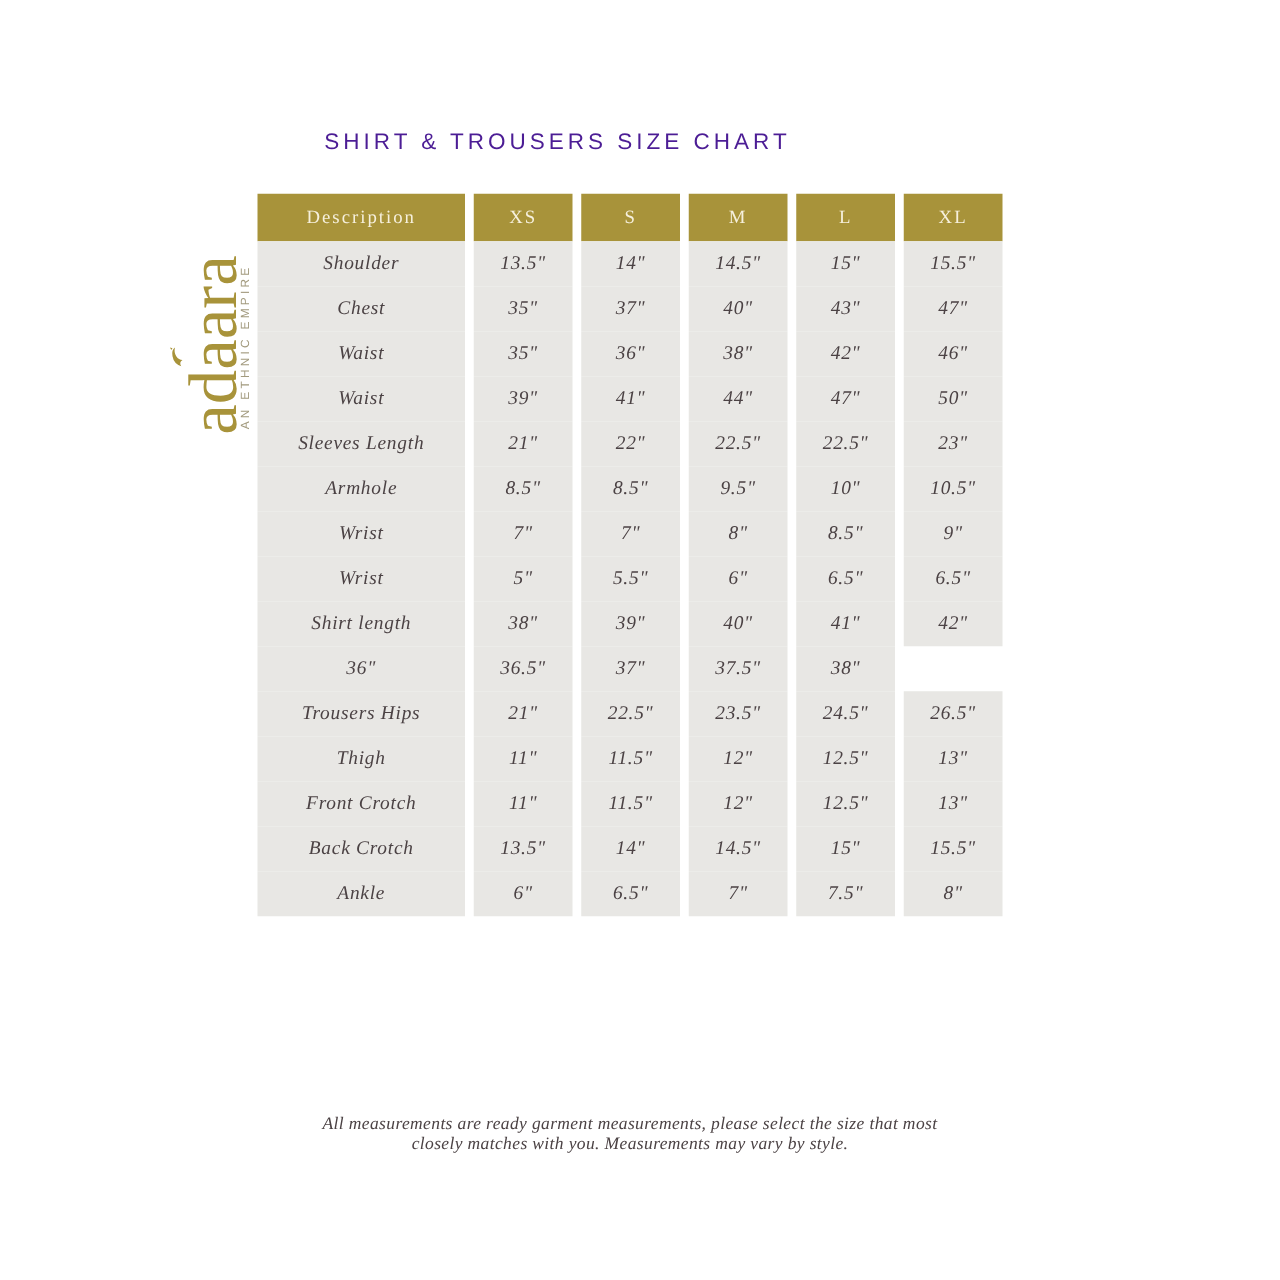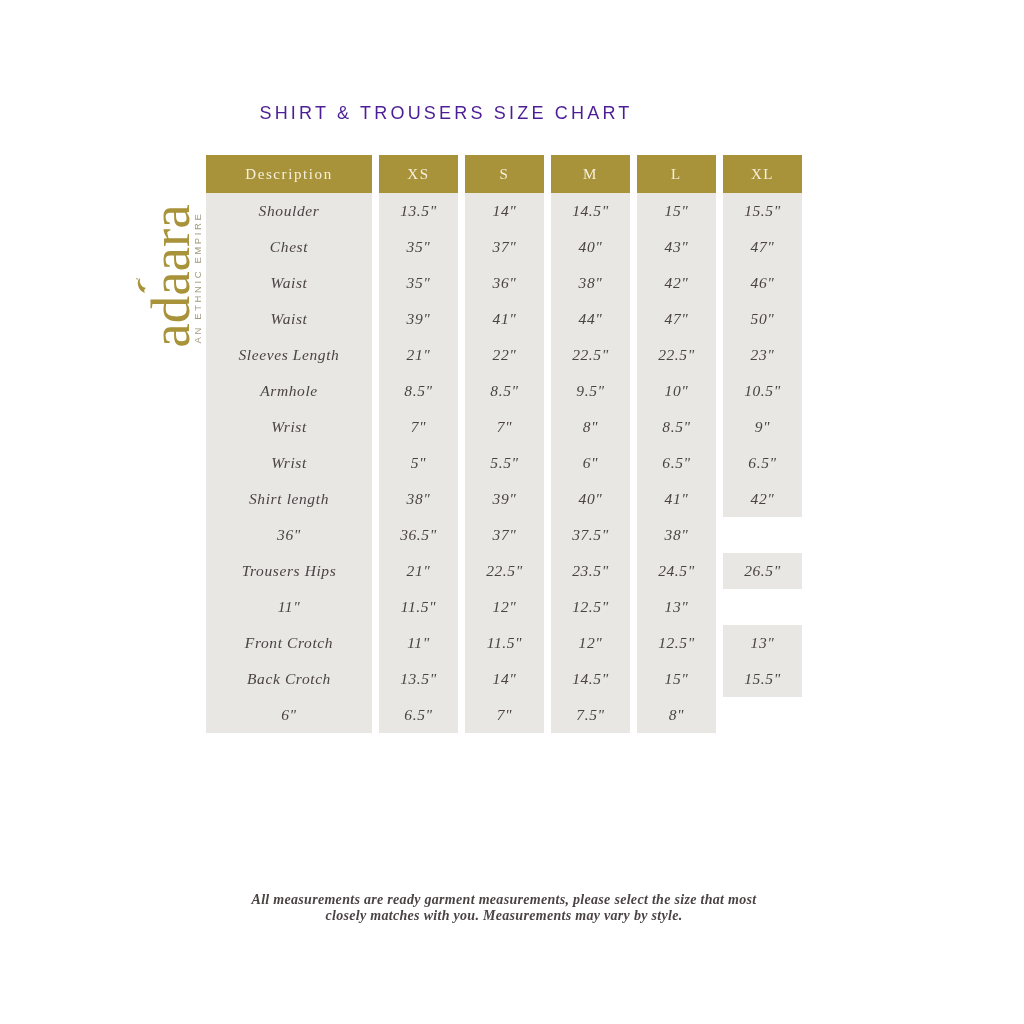--- a/index.html
+++ b/index.html
@@ -106,21 +106,21 @@
   }
 
   
   .footer {
     position: absolute;
     left: 206px;
     top: 892px;
     width: 596px;
     text-align: center;
     font-style: italic;
-    font-weight: bold;
+    font-weight: normal;
     font-size: 14px;
     line-height: 1.14;
     letter-spacing: 0.3px;
     color: #4b4244;
   }
 </style>
 </head>
 <body>
 
 <div class="page">
@@ -239,20 +239,21 @@
   <div class="t-row body-row">
     <div class="cell">Trousers Hips</div>
     <div class="cell">21"</div>
     <div class="cell">22.5"</div>
     <div class="cell">23.5"</div>
     <div class="cell">24.5"</div>
     <div class="cell">26.5"</div>
   </div>
 
   <div class="t-row body-row">
+    <div class="cell">Thigh</div>
     <div class="cell">11"</div>
     <div class="cell">11.5"</div>
     <div class="cell">12"</div>
     <div class="cell">12.5"</div>
     <div class="cell">13"</div>
   </div>
 
   <div class="t-row body-row">
     <div class="cell">Front Crotch</div>
     <div class="cell">11"</div>
@@ -265,20 +266,21 @@
   <div class="t-row body-row">
     <div class="cell">Back Crotch</div>
     <div class="cell">13.5"</div>
     <div class="cell">14"</div>
     <div class="cell">14.5"</div>
     <div class="cell">15"</div>
     <div class="cell">15.5"</div>
   </div>
 
   <div class="t-row body-row">
+    <div class="cell">Ankle</div>
     <div class="cell">6"</div>
     <div class="cell">6.5"</div>
     <div class="cell">7"</div>
     <div class="cell">7.5"</div>
     <div class="cell">8"</div>
   </div>
 </div>
   </div>
 
   <div class="footer">

